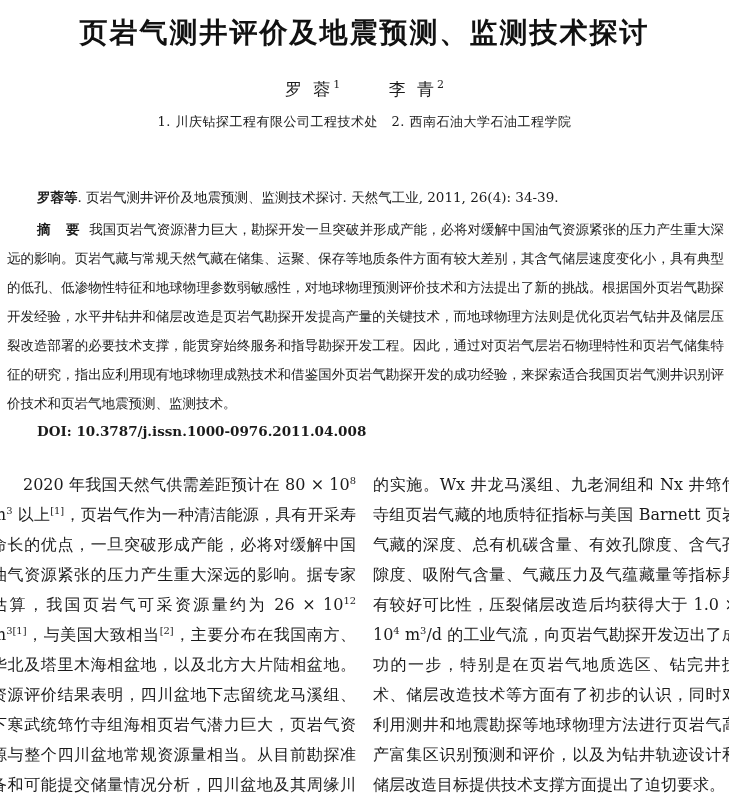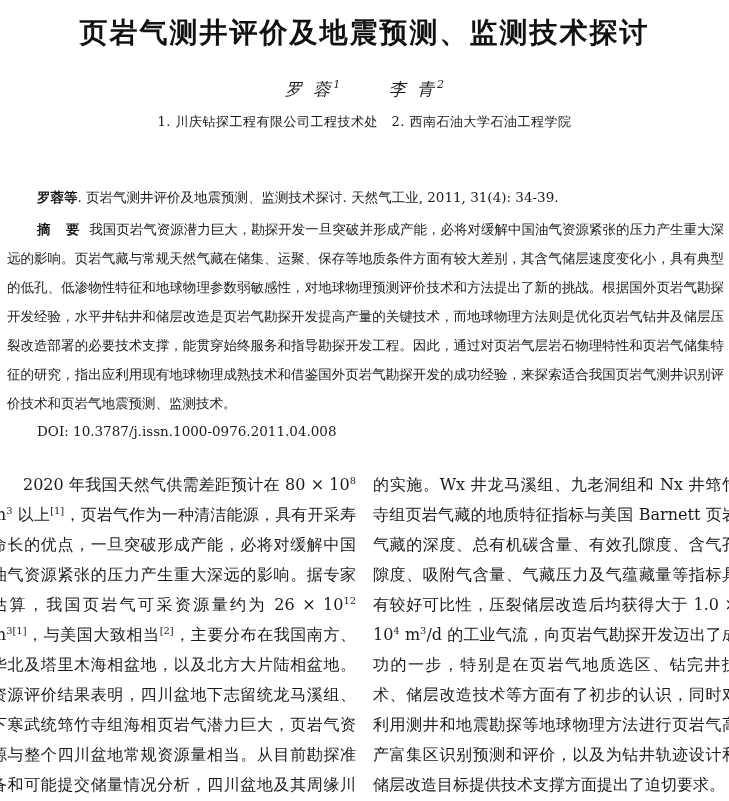--- a/index.html
+++ b/index.html
@@ -25,41 +25,41 @@
     font-size: 28px;
     letter-spacing: 2px;
     color: #111;
   }
   .authors {
     margin-top: 26px;
     text-align: center;
     font-size: 17px;
     letter-spacing: 3px;
   }
-  .author { margin: 10px 20px; white-space: nowrap; font-style: italic; }
+  .author { margin: 10px 20px; white-space: nowrap; }
   .author sup { font-size: 11px; letter-spacing: 0; }
   .affil {
     margin-top: 12px;
     text-align: center;
     font-size: 13px;
     letter-spacing: 0.5px;
   }
   
   .meta {
     margin-top: 52px;
     padding: 0 14px 0 16px;
     font-size: 13.5px;
     line-height: 29px;
     text-align: justify;
   }
   .meta p { margin: 0; text-indent: 30px; }
   .meta .cite { margin-bottom: 3px; }
   .meta b.lbl { margin-right: 0.65em; letter-spacing: 1px; margin-top: 18px; }
   .meta .keywords { margin-top: 2px; }
-  .meta .doi { line-height: 26px; }
+  .meta .doi { line-height: 26px; font-weight: bold; }
   
   .columns {
     margin-top: 26px;
     display: flex;
     gap: 17px;
   }
   .col {
     width: 365px;
     font-size: 16px;
     line-height: 30px;
@@ -77,21 +77,21 @@
   <h1 class="doc-title">页岩气测井评价及地震预测、监测技术探讨</h1>
 
   <div class="authors">
     <span class="author"><span>罗 蓉</span><sup>1</sup></span>
     <span class="author"><span>李 青</span><sup>2</sup></span>
   </div>
 
   <div class="affil">1. 川庆钻探工程有限公司工程技术处　2. 西南石油大学石油工程学院</div>
 
   <div class="meta">
-    <p class="cite"><b class="cite-a">罗蓉等</b><span>. 页岩气测井评价及地震预测、监测技术探讨. 天然气工业, 2011, 31(4): 34-39.</span></p>
+    <p class="cite"><b class="cite-a">罗蓉等</b><span>. 页岩气测井评价及地震预测、监测技术探讨. 天然气工业, 2011, 26(4): 34-39.</span></p>
     <p class="abstract"><b class="lbl">摘　要</b><span>我国页岩气资源潜力巨大，勘探开发一旦突破并形成产能，必将对缓解中国油气资源紧张的压力产生重大深远的影响。页岩气藏与常规天然气藏在储集、运聚、保存等地质条件方面有较大差别，其含气储层速度变化小，具有典型的低孔、低渗物性特征和地球物理参数弱敏感性，对地球物理预测评价技术和方法提出了新的挑战。根据国外页岩气勘探开发经验，水平井钻井和储层改造是页岩气勘探开发提高产量的关键技术，而地球物理方法则是优化页岩气钻井及储层压裂改造部署的必要技术支撑，能贯穿始终服务和指导勘探开发工程。因此，通过对页岩气层岩石物理特性和页岩气储集特征的研究，指出应利用现有地球物理成熟技术和借鉴国外页岩气勘探开发的成功经验，来探索适合我国页岩气测井识别评价技术和页岩气地震预测、监测技术。</span></p>
     <p class="doi">DOI: 10.3787/j.issn.1000-0976.2011.04.008</p>
   </div>
 
   <div class="columns">
 
     <div class="col">
       <p class="para indent">2020 年我国天然气供需差距预计在 80 × 10<sup>8</sup> m<sup>3</sup> 以上<sup>[1]</sup>，页岩气作为一种清洁能源，具有开采寿命长的优点，一旦突破形成产能，必将对缓解中国油气资源紧张的压力产生重大深远的影响。据专家估算，我国页岩气可采资源量约为 26 × 10<sup>12</sup> m<sup>3[1]</sup>，与美国大致相当<sup>[2]</sup>，主要分布在我国南方、华北及塔里木海相盆地，以及北方大片陆相盆地。资源评价结果表明，四川盆地下志留统龙马溪组、下寒武统筇竹寺组海相页岩气潜力巨大，页岩气资源与整个四川盆地常规资源量相当。从目前勘探准备和可能提交储量情况分析，四川盆地及其周缘川渝黔鄂将是近期页岩气开发的主阵地，“十二五”期间力争在盆地南部页岩气资源战略调查先导试验区取得突破。</p>
 
     </div>

